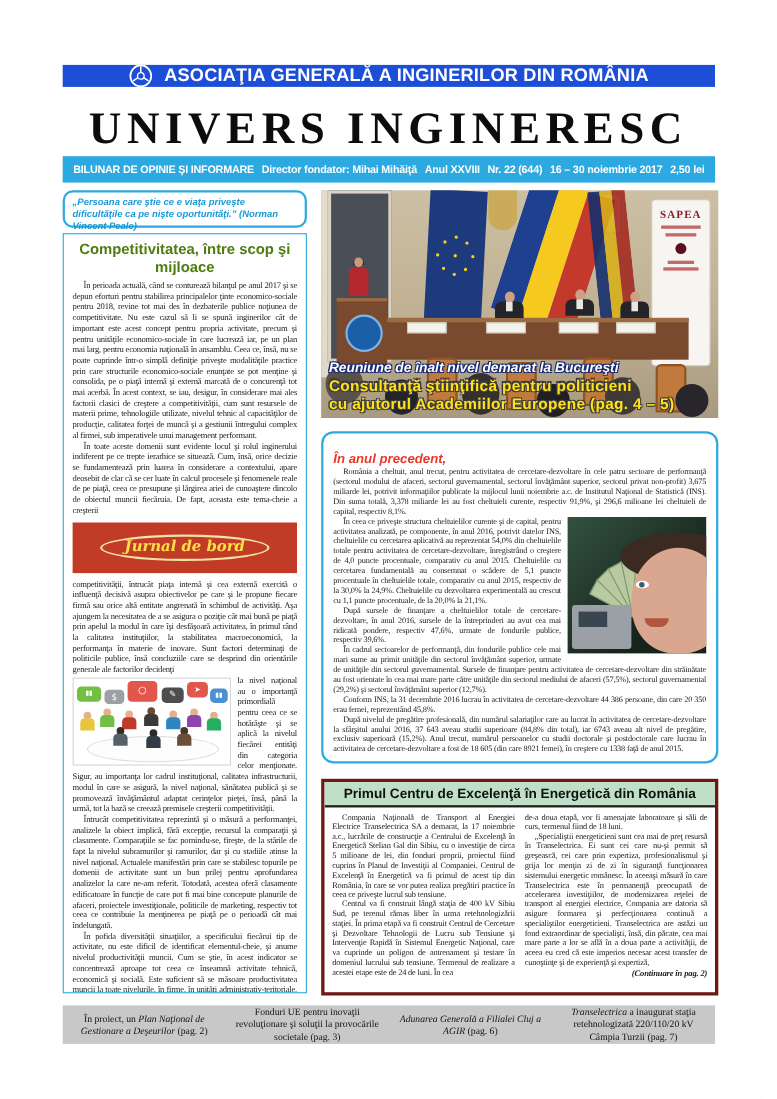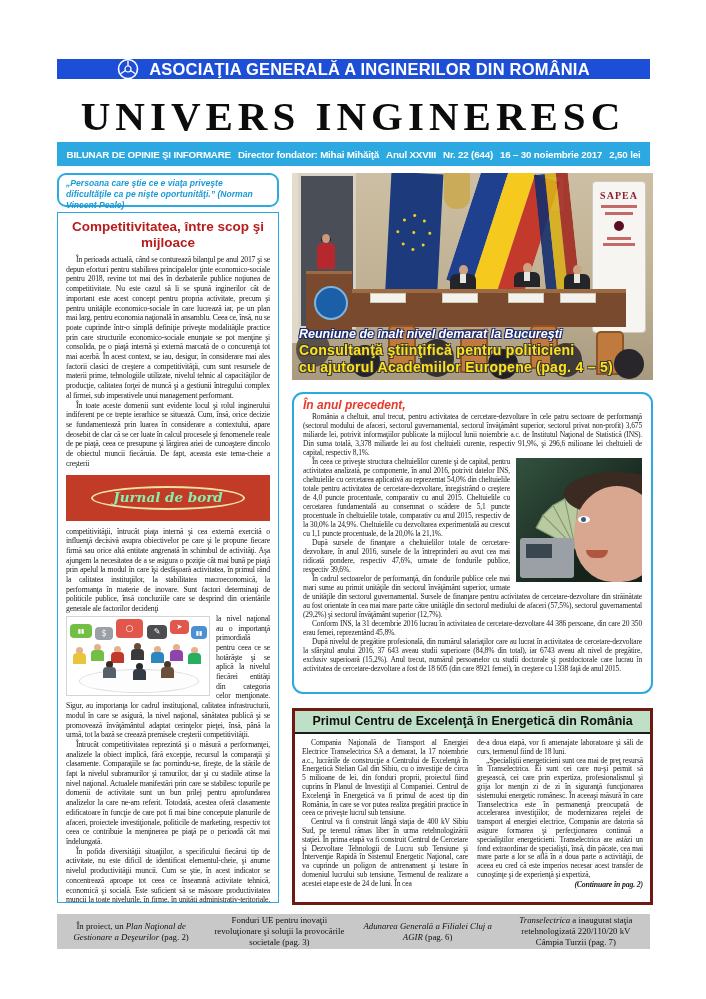--- a/index.html
+++ b/index.html
@@ -14,26 +14,26 @@
   .info-bar{position:absolute;left:57px;top:142px;width:593px;height:24px;background:#2BA9E0;color:#fff;
             font-family:"Liberation Sans",sans-serif;font-weight:bold;font-size:9.8px;letter-spacing:-.2px;
             display:flex;align-items:center;justify-content:center;gap:7px;white-space:nowrap;}
   
   .motto-box{position:absolute;left:57px;top:173px;width:222px;height:34px;border:2px solid #2BA9E0;border-radius:9px;
              box-sizing:border-box;padding:3px 7px;color:#1B9AD6;font-family:"Liberation Sans",sans-serif;
              font-weight:bold;font-style:italic;font-size:8.6px;line-height:1.3;}
   
   .editorial{position:absolute;left:57px;top:212px;width:222px;height:691px;border:1.5px solid #2BA9E0;
              box-sizing:border-box;padding:5px 8px;overflow:hidden;background:#fff;}
-  .editorial h1{margin:1px 0 5px;text-align:center;color:#b91c1c;font-family:"Liberation Sans",sans-serif;
+  .editorial h1{margin:1px 0 5px;text-align:center;color:#4d7c0f;font-family:"Liberation Sans",sans-serif;
                 font-weight:bold;font-size:13.5px;line-height:1.15;}
   .editorial p{margin:0;font-size:7.8px;line-height:9.7px;letter-spacing:-.2px;text-align:justify;text-indent:10px;}
   .editorial p.noind{text-indent:0;}
   .jurnal{height:46px;background:#C23B27;margin:6px 0;display:flex;align-items:center;justify-content:center;}
-  .jurnal .oval{border:2px solid #F2E2A6;border-radius:50%;padding:1px 20px 3px;color:#86efac;
+  .jurnal .oval{border:2px solid #F2E2A6;border-radius:50%;padding:1px 20px 3px;color:#fde047;
                 font-family:"DejaVu Serif",serif;font-weight:bold;font-style:italic;font-size:13.5px;white-space:nowrap;}
   
   .clipart{float:left;width:142px;height:78px;margin:2px 6px 1px 0;border:1px solid #d5d5d5;position:relative;
            background:#fff;overflow:hidden;}
   .bub{position:absolute;border-radius:4px;display:flex;align-items:center;justify-content:center;
        color:#fff;font-family:"DejaVu Sans",sans-serif;font-size:6px;}
   .fig{position:absolute;width:13px;}
   .fig .hd{width:7px;height:7px;border-radius:50%;background:#e5b08c;margin:0 auto;}
   .fig .bd{width:13px;height:11px;border-radius:4px 4px 0 0;margin-top:-1px;}
   .ctable{position:absolute;left:12px;bottom:2px;width:118px;height:22px;background:#fdfdfd;border:1px solid #ddd;
@@ -72,21 +72,21 @@
   .sapea .c{width:10px;height:10px;border-radius:50%;background:#5a1020;margin:6px auto;}
   .aud-head{position:absolute;border-radius:50%;background:#23242a;}
   .chair{position:absolute;width:24px;height:40px;background:#c07a3d;border-radius:5px 5px 0 0;border:2px solid #8d5425;}
   .overlay{position:absolute;left:7px;bottom:4px;font-family:"Liberation Sans",sans-serif;font-weight:bold;line-height:1.2;}
   .ov-kicker{color:#fff;font-style:italic;font-size:12.5px;
      text-shadow:1px 1px 0 #1a2a6e,-1px 1px 0 #1a2a6e,1px -1px 0 #1a2a6e,-1px -1px 0 #1a2a6e;}
   .ov-line{color:#FFE11A;font-size:14px;letter-spacing:.3px;
      text-shadow:1px 1px 0 #3a3a3a,-1px 1px 0 #3a3a3a,1px -1px 0 #3a3a3a,-1px -1px 0 #3a3a3a;}
   
   .research{position:absolute;left:292px;top:392px;width:361px;height:302px;border:2px solid #2BA9E0;border-radius:11px;
-            box-sizing:border-box;padding:4px 9px;overflow:hidden;background:#fff;}
+            box-sizing:border-box;padding:16px 9px;overflow:hidden;background:#fff;}
   .research .kicker{color:#E8392B;font-family:"Liberation Sans",sans-serif;font-weight:bold;font-style:italic;font-size:12px;}
   .research h2{margin:0 0 3px;color:#8F1F2C;font-family:"Liberation Sans",sans-serif;font-weight:bold;font-size:12.3px;white-space:nowrap;}
   .research p{margin:0;font-size:7.5px;line-height:9px;letter-spacing:-.15px;text-align:justify;text-indent:9px;}
   .money{float:right;width:126px;height:124px;margin:1px 0 2px 6px;position:relative;overflow:hidden;
          background:linear-gradient(135deg,#33523f,#15231b 70%);}
   .bill{position:absolute;left:58px;top:38px;width:13px;height:46px;background:#b9caa0;border:1px solid #7d926c;
         transform-origin:50% 100%;}
   .face{position:absolute;right:-18px;top:28px;width:86px;height:96px;border-radius:50% 50% 45% 45%;background:#d9a78f;}
   .hairf{position:absolute;right:-26px;top:14px;width:104px;height:44px;border-radius:50%;background:#3a2a22;}
   .eyef{position:absolute;right:52px;top:58px;width:12px;height:7px;border-radius:50%;background:#fff;}

